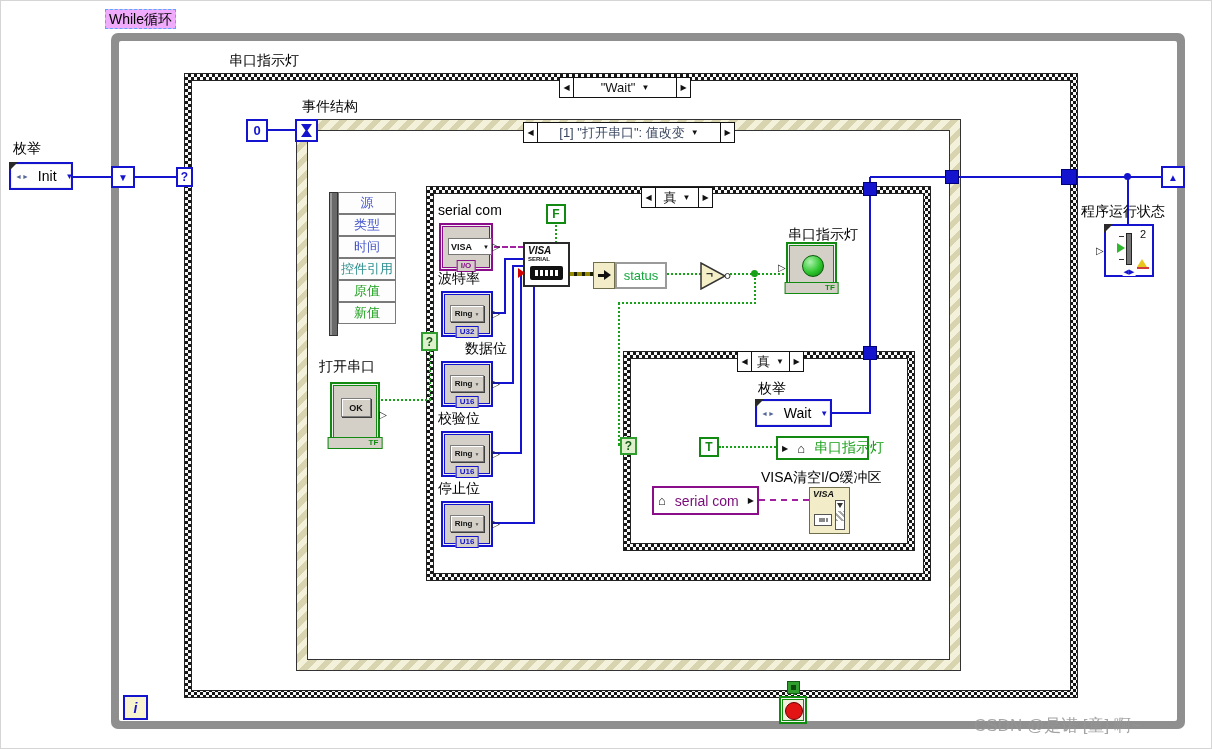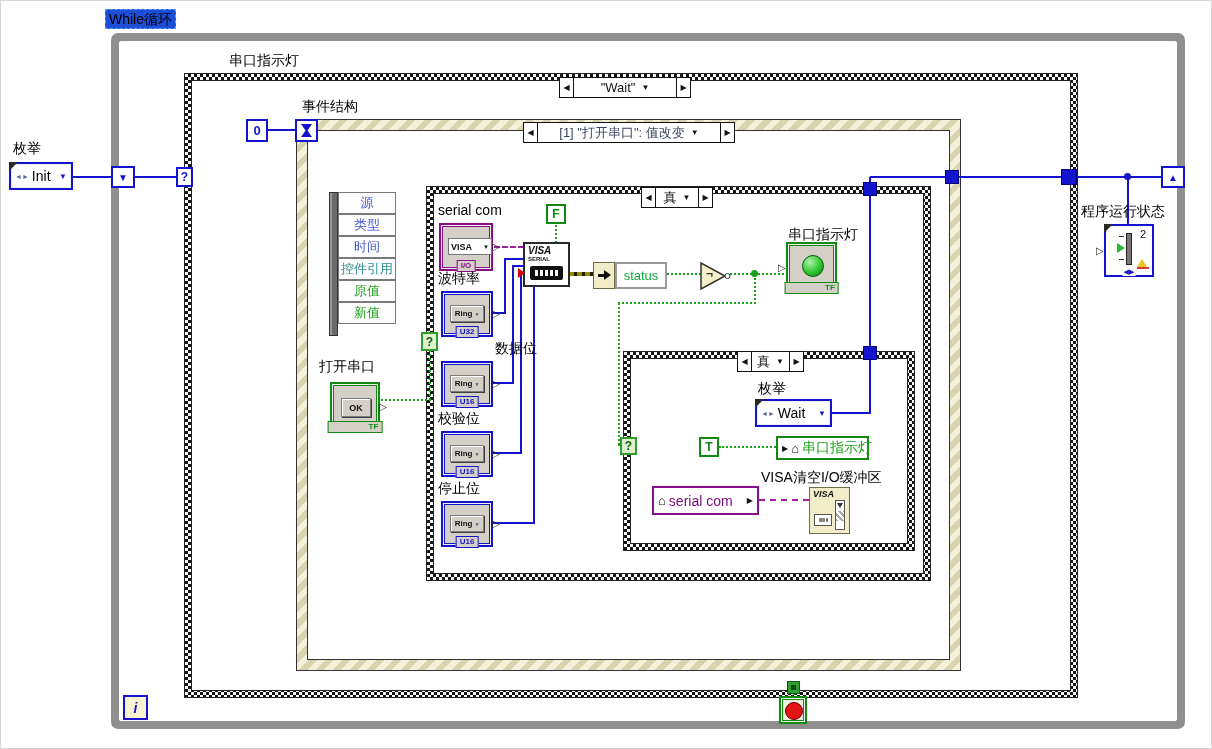--- a/index.html
+++ b/index.html
@@ -62,24 +62,24 @@
   .edn-cell{position:absolute;width:58px;height:22px;background:#fdfdfd;border:1px solid #7a7a7a;box-sizing:border-box;
     display:flex;align-items:center;justify-content:center;font-size:13px;}
   .c-blue{color:#4456cc;} .c-teal{color:#2e8f8f;} .c-green{color:#1ea01e;}
   
   .node{position:absolute;background:#fff;border:2px solid #2a2a2a;box-sizing:border-box;}
   .dip{position:absolute;background:#111;border-radius:2px;display:flex;align-items:center;justify-content:center;gap:2px;}
   .dip i{display:block;width:3px;height:6px;background:#fff;}
   .beige{position:absolute;background:#f2edc8;border:1px solid #6e6e4a;box-sizing:border-box;}
   .led{width:20px;height:20px;border-radius:50%;border:1px solid #0a5a0a;
     background:radial-gradient(circle at 35% 30%,#aef2ae,#2ec62e 55%,#0f7a0f);}
-  .localbox{position:absolute;background:#fff;box-sizing:border-box;display:flex;align-items:center;gap:3px;
+  .localbox{position:absolute;background:#fff;box-sizing:border-box;display:flex;align-items:center;gap:9px;
     padding:0 4px;font-size:14px;white-space:nowrap;}
   .wm{position:absolute;color:#969696;opacity:.85;font-size:17px;white-space:nowrap;}
-  .selmark{border:1px dashed #58a6ff;padding:1px 3px;background:#1d4ed8;}
+  .selmark{border:1px dashed #58a6ff;padding:1px 3px;background:#f0abfc;}
 </style>
 </head>
 <body>
 
 <div id="canvas">
 
   <div class="while" style="left:110px;top:32px;width:1074px;height:696px;">
     <div class="while-in"></div>
   </div>
 
@@ -233,21 +233,21 @@
       <span>控件引用</span>
     </div>
   <div class="edn-cell c-green" style="left:337px;top:279px;">
       <span>原值</span>
     </div>
   <div class="edn-cell c-green" style="left:337px;top:301px;">
       <span>新值</span>
     </div>
 
   <div class="lbl" style="left:318px;top:357px;">打开串口</div>
-  <div class="ctrl bgreen" style="left:329px;top:381px;width:50px;height:50px;text-align:right;">
+  <div class="ctrl bgreen" style="left:329px;top:381px;width:50px;height:66px;text-align:right;">
     <div class="btn3d" style="position:absolute;left:9px;top:14px;width:28px;height:17px;font-size:9px;">
         <span>OK</span>
       </div>
     <span class="tag tag-green">TF</span>
     <span class="outp">▷</span>
   </div>
 
   <div class="lbl" style="left:437px;top:201px;">serial com</div>
   <div class="ctrl bpurple" style="left:438px;top:222px;width:54px;height:48px;">
     <div style="position:absolute;left:7px;top:13px;width:38px;height:15px;background:#fff;border:1px solid #777;
@@ -280,21 +280,21 @@
   <div class="lbl" style="left:437px;top:269px;">波特率</div>
   <div class="ctrl bblue" style="left:440px;top:290px;width:52px;height:46px;">
     <div class="btn3d" style="position:absolute;left:7px;top:12px;width:32px;height:15px;font-size:8px;gap:2px;">
       <span>Ring</span>
         <span style="font-size:5px;color:#555;">▼</span>
       </div>
     <span class="tag tag-blue">U32</span>
     <span class="outp">▷</span>
     </div>
 
-  <div class="lbl" style="left:461px;top:339px;padding-left:33px;">数据位</div>
+  <div class="lbl" style="left:431px;top:339px;padding-left:33px;">数据位</div>
   <div class="ctrl bblue" style="left:440px;top:360px;width:52px;height:46px;">
     <div class="btn3d" style="position:absolute;left:7px;top:12px;width:32px;height:15px;font-size:8px;gap:2px;">
       <span>Ring</span>
         <span style="font-size:5px;color:#555;">▼</span>
       </div>
     <span class="tag tag-blue">U16</span>
     <span class="outp">▷</span>
     </div>
 
   <div class="lbl" style="left:437px;top:409px;">校验位</div>
@@ -398,14 +398,15 @@
 
   <div class="const" style="left:122px;top:694px;width:25px;height:25px;border:2px solid #1414cf;background:#f8f4d0;color:#1414cf;
        font-size:14px;font-style:italic;">
     <span>i</span>
     </div>
 
   <div class="ctrl bgreen" style="left:778px;top:695px;width:28px;height:28px;background:#f0eedc;">
     <div style="position:absolute;left:4px;top:4px;width:16px;height:16px;border-radius:50%;background:#e21414;border:1px solid #6a0000;"></div>
   </div>
 
+  <div class="wm" style="left:973px;top:713px;">CSDN @是诺 [童] 啊~</div>
 
 </div>
 
 </body></html>

